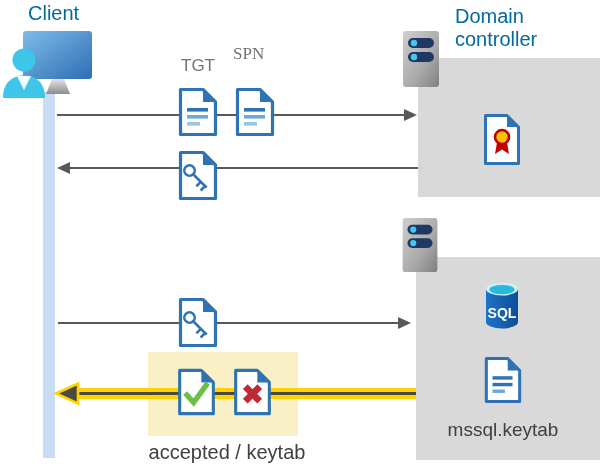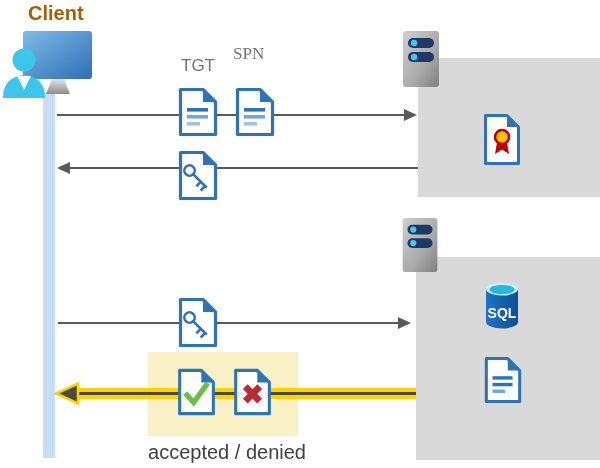--- a/index.html
+++ b/index.html
@@ -2,21 +2,21 @@
 <html><head>
 <meta charset="utf-8">
 <style>
   * { margin:0; padding:0; box-sizing:border-box; }
   body { background:#ffffff; font-family:"Liberation Sans", sans-serif; }
   .canvas { position:relative; width:600px; height:468px; background:#fff; overflow:hidden; }
 
   .abs { position:absolute; }
 
   
-  .title { font-weight:bold; color:#a16207; font-size:20px; line-height:23px; }
+  .title { font-weight:normal; color:#0369a1; font-size:20px; line-height:23px; }
   .small-label { font-size:17px; color:#737373; }
   .gray-label { font-size:20px; color:#404040; }
 
   
   .gray-box { background:#d9d9d9; z-index:1; }
   .lifeline { background:#c7dcf5; z-index:1; }
   .hl-rect { background:#faf0c6; z-index:1; }
 
   
   .hline { height:2px; background:#595959; z-index:2; }
@@ -70,20 +70,21 @@
           <stop offset="1" stop-color="#8c8c8c"></stop>
       </linearGradient>
     </defs>
     <rect x="23" y="5" width="69" height="48" rx="3" fill="url(#mongrad)"></rect>
     <polygon points="52,53 64,53 70,68 46,68" fill="url(#standgrad)"></polygon>
     <circle cx="24" cy="34" r="11.5" fill="#3ec6ea"></circle>
     <path d="M3 72 Q3 51 24 49 Q45 51 45 72 Z" fill="#3ec6ea"></path>
     <path d="M17 50 L24 64 L31 50 Z" fill="#f2fbfe"></path>
   </svg>
 
+  <div class="abs label-layer title" style="left:455px; top:5px; width:112px;">Domain controller</div>
   <svg class="abs icon" style="left:402px; top:30px;" width="38" height="58" viewBox="0 0 38 58">
     <defs>
       <linearGradient id="srvgrad" x1="0" y1="0" x2="1" y2="1">
         <stop offset="0" stop-color="#cfcfcf"></stop>
           <stop offset="0.6" stop-color="#a9a9a9"></stop>
           <stop offset="1" stop-color="#7f7f7f"></stop>
       </linearGradient>
     </defs>
     <rect x="1" y="1" width="36" height="56" rx="3" fill="url(#srvgrad)"></rect>
     <rect x="6" y="8" width="26" height="10" rx="5" fill="#1f3864"></rect>
@@ -155,26 +156,27 @@
     <text x="18" y="37" text-anchor="middle" fill="#ffffff" font-size="14" font-weight="bold" font-family="Liberation Sans, sans-serif">SQL</text>
   </svg>
 
   <svg class="abs icon" style="left:483px; top:354px;" width="40" height="52" viewBox="0 0 42 52">
     <path d="M3.5 3.5 H26 L38.5 16 V48.5 H3.5 Z" fill="#fff" stroke="#2e74b5" stroke-width="3.2" stroke-linejoin="round"></path>
     <path d="M26 3.5 L38.5 16 H26 Z" fill="#2e74b5"></path>
     <rect x="10" y="22" width="21" height="3.6" fill="#2e74b5"></rect>
     <rect x="10" y="29" width="21" height="3.6" fill="#2e74b5"></rect>
     <rect x="10" y="36" width="13" height="3.6" fill="#6fa8dc"></rect>
   </svg>
+  <div class="abs label-layer gray-label" style="left:428px; top:419px; width:150px; text-align:center; font-size:19px;">mssql.keytab</div>
 
   <svg class="abs icon" style="left:176px; top:367px;" width="41" height="50" viewBox="0 0 42 52">
     <path d="M3.5 3.5 H26 L38.5 16 V48.5 H3.5 Z" fill="#fff" stroke="#2e74b5" stroke-width="3.2" stroke-linejoin="round"></path>
     <path d="M26 3.5 L38.5 16 H26 Z" fill="#2e74b5"></path>
     <path d="M11 29 L18 37 L31 19" stroke="#6cbe45" stroke-width="5.5" fill="none" stroke-linecap="square"></path>
   </svg>
   <svg class="abs icon" style="left:232px; top:367px;" width="41" height="50" viewBox="0 0 42 52">
     <path d="M3.5 3.5 H26 L38.5 16 V48.5 H3.5 Z" fill="#fff" stroke="#2e74b5" stroke-width="3.2" stroke-linejoin="round"></path>
     <path d="M26 3.5 L38.5 16 H26 Z" fill="#2e74b5"></path>
     <path d="M13.5 20.5 L28.5 35.5 M28.5 20.5 L13.5 35.5" stroke="#be2a33" stroke-width="7" stroke-linecap="butt"></path>
   </svg>
-  <div class="abs label-layer gray-label" style="left:138px; top:441px; width:178px; text-align:center;">accepted / denied</div>
+  <div class="abs label-layer gray-label" style="left:138px; top:441px; width:178px; text-align:center;">accepted / keytab</div>
 
 </div>
 
 </body></html>

